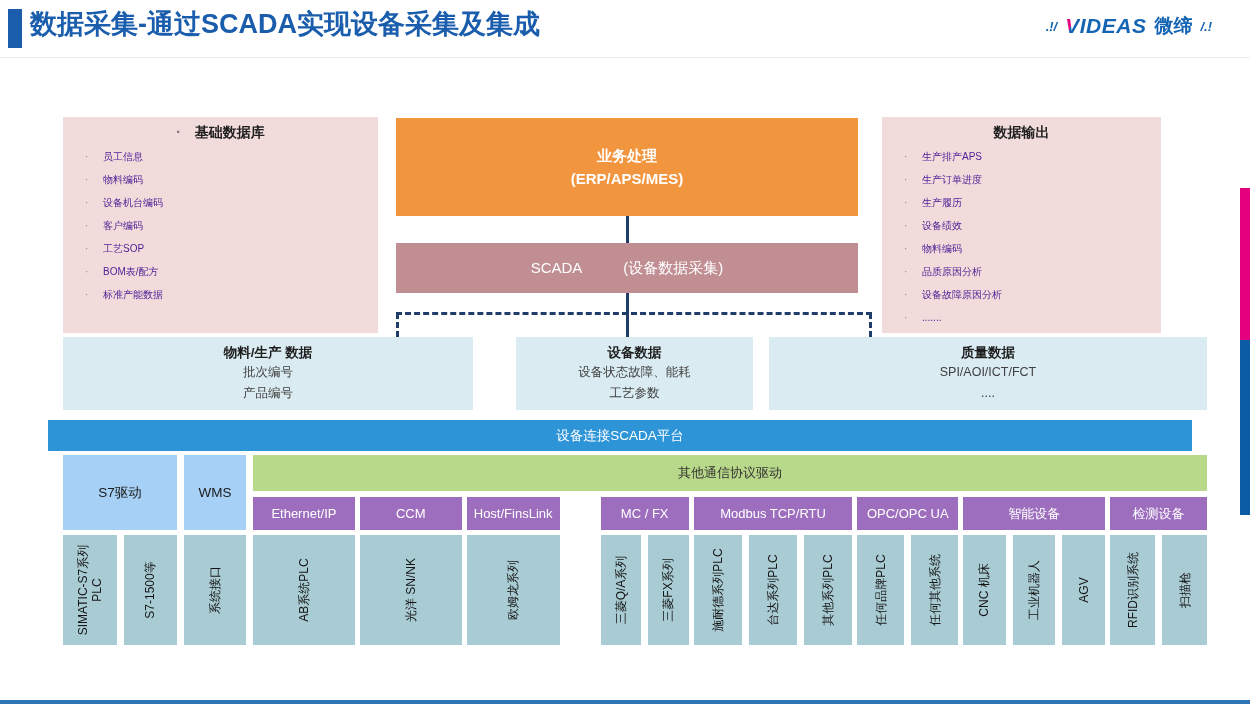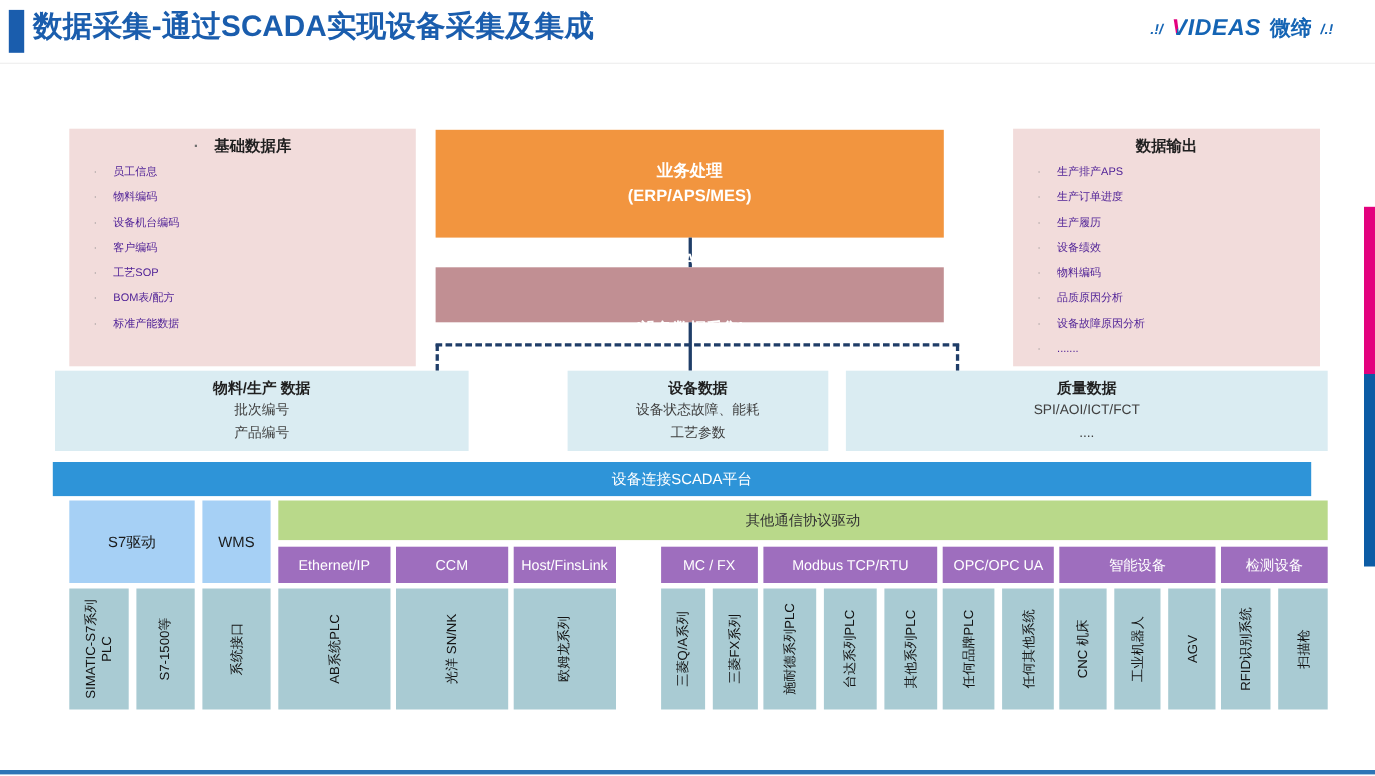--- a/index.html
+++ b/index.html
@@ -15,47 +15,47 @@
   .page-title{position:absolute;left:30px;top:6px;margin:0;font-size:27px;font-weight:bold;color:#1a5dad;letter-spacing:0;}
   .logo{position:absolute;right:38px;top:13px;display:flex;align-items:center;gap:8px;color:#1464b4;}
   .logo .mark{font-size:13px;font-weight:bold;font-style:italic;color:#1464b4;}
   .logo .brand{font-size:21px;font-weight:bold;font-style:italic;letter-spacing:.5px;}
   .logo .brand .v{background:linear-gradient(105deg,#e3017e 42%,#1464b4 42%);-webkit-background-clip:text;background-clip:text;color:transparent;}
   .logo .cn{font-size:19px;font-weight:bold;color:#1464b4;}
 
   
   .panel{position:absolute;top:117px;height:216px;background:#f2dcdb;padding-top:6px;box-sizing:border-box;overflow:hidden;}
   .panel-left{left:63px;width:315px;}
-  .panel-right{left:882px;width:279px;margin-left:39px;}
+  .panel-right{left:882px;width:279px;}
   .panel-title{text-align:center;font-size:14px;font-weight:bold;color:#1f1f1f;line-height:18px;}
   .panel-title .dot::before{content:"\00b7";color:#6f6f6f;font-weight:bold;margin-right:14px;}
   .panel ul{margin:4px 0 0;padding:0 0 0 22px;list-style:none;}
   .panel li{position:relative;padding-left:18px;font-size:10px;color:#4c1d95;line-height:23px;white-space:nowrap;}
   .panel li::before{content:"\00b7";position:absolute;left:0;color:#8c8c8c;}
 
   
   .biz-box{position:absolute;left:396px;top:118px;width:462px;height:98px;background:#f2953f;
     display:flex;flex-direction:column;align-items:center;justify-content:center;
     color:#fff;font-size:15px;font-weight:bold;line-height:1.55;text-align:center;}
   .scada-box{position:absolute;left:396px;top:243px;width:462px;height:50px;background:#c18f93;
-    display:flex;flex-direction:column;align-items:center;justify-content:center;
-    color:#fff;font-size:15px;font-weight:bold;line-height:1.45;text-align:center;gap:41px;}
+    display:flex;flex-direction:row;align-items:center;justify-content:center;
+    color:#fff;font-size:15px;font-weight:normal;line-height:1.45;text-align:center;gap:41px;}
   .connector{position:absolute;width:3px;background:#1f3d68;}
   .conn-1{left:626px;top:216px;height:27px;}
   .conn-2{left:626px;top:293px;height:44px;}
   .dash-h{position:absolute;left:396px;top:312px;width:476px;height:0;border-top:3px dashed #1f3d68;}
   .dash-v{position:absolute;top:313px;height:24px;width:0;border-left:3px dashed #1f3d68;}
   .dash-v1{left:396px;}
   .dash-v2{left:869px;}
 
   
   .data-box{position:absolute;top:337px;height:73px;background:#daecf2;text-align:center;box-sizing:border-box;padding-top:7px;}
   .data-box .db-title{font-size:13.5px;font-weight:bold;color:#1f1f1f;line-height:18px;}
   .data-box .db-line{font-size:12.5px;color:#404040;line-height:21px;}
-  .data-1{left:50px;width:376px;}
+  .data-1{left:63px;width:410px;}
   .data-2{left:516px;width:237px;}
   .data-3{left:769px;width:438px;}
 
   
   .platform-bar{position:absolute;left:48px;top:420px;width:1144px;height:31px;background:#2e94d8;
     display:flex;align-items:center;justify-content:center;color:#fff;font-size:13.5px;}
 
   
   .bottom{position:absolute;left:63px;top:455px;width:1144px;display:flex;gap:7px;}
   .col{display:flex;flex-direction:column;min-width:0;}

